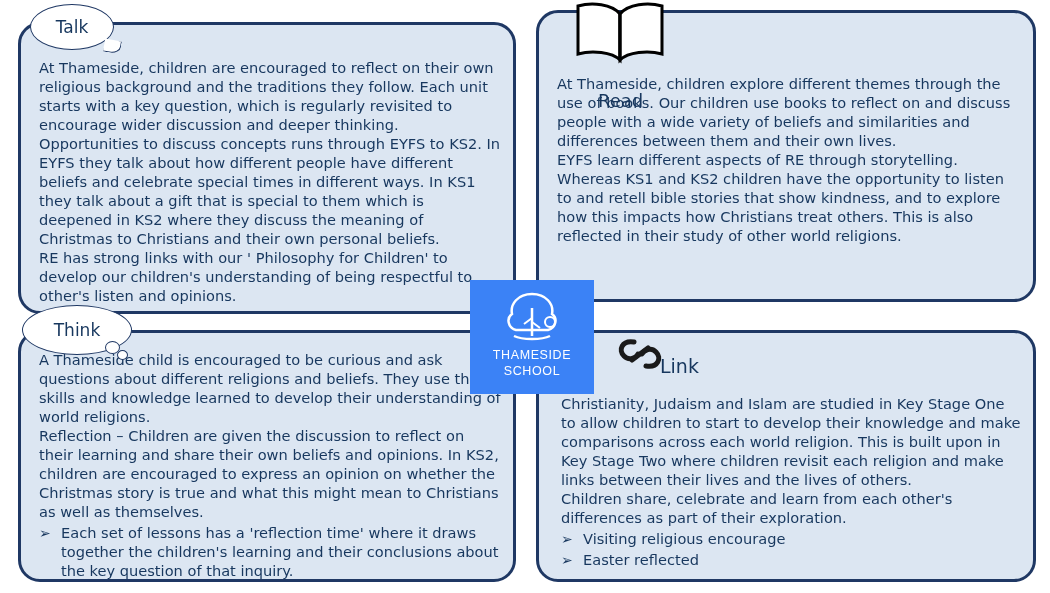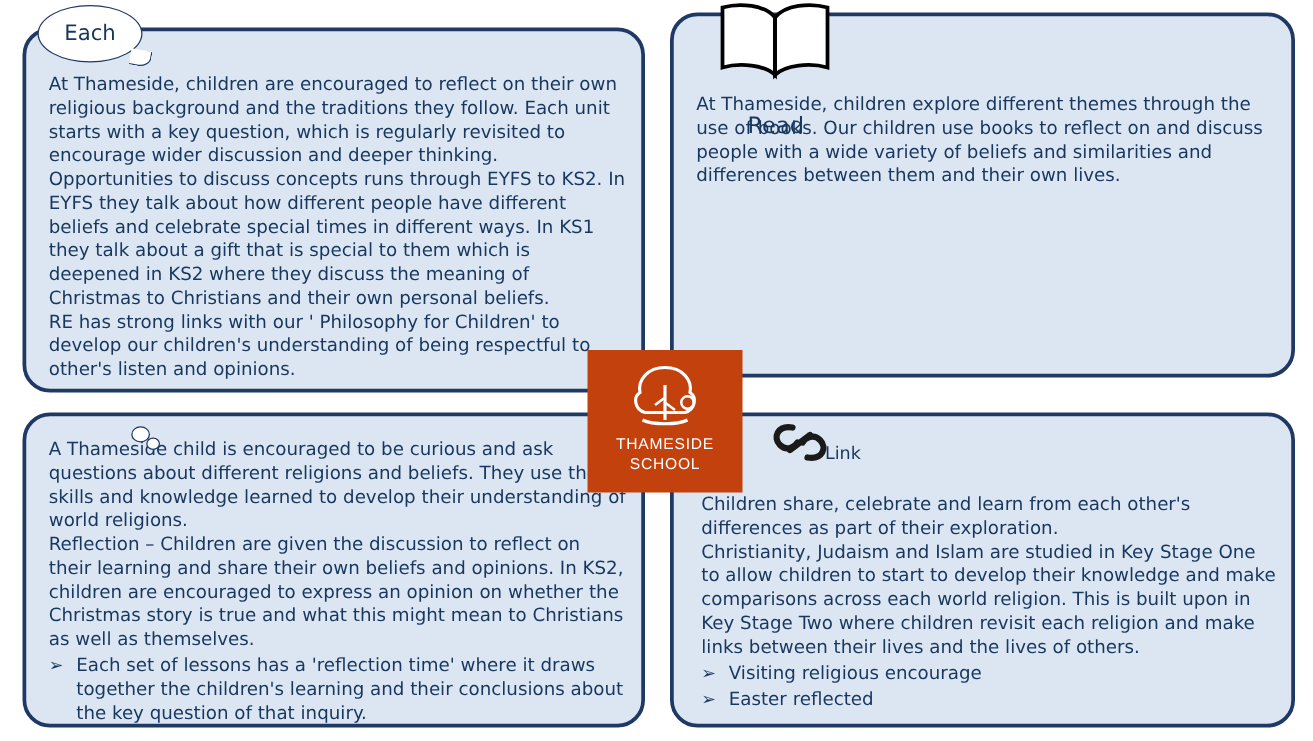--- a/index.html
+++ b/index.html
@@ -168,34 +168,34 @@
     left: 612px;
     top: 334px;
     width: 56px;
     height: 40px;
     z-index: 6;
   }
   .label-link {
     position: absolute;
     left: 660px;
     top: 355px;
-    font-size: 14px;
+    font-size: 19px;
     color: #17375e;
     font-family: "DejaVu Sans", sans-serif;
     z-index: 6;
   }
 
   
   .logo {
     position: absolute;
     left: 470px;
     top: 280px;
     width: 124px;
     height: 114px;
-    background: #c2410c;
+    background: #3b82f6;
     z-index: 10;
     display: flex;
     flex-direction: column;
     align-items: center;
     justify-content: flex-start;
     padding-top: 8px;
     box-sizing: border-box;
   }
   .logo-mark {
     width: 72px;
@@ -218,27 +218,29 @@
 
   <div class="panel panel-tl">
     <div class="panel-body">
       <p class="para">At Thameside, children are encouraged to reflect on their own religious background and the traditions they follow. Each unit starts with a key question, which is regularly revisited to encourage wider discussion and deeper thinking.</p>
       <p class="para">Opportunities to discuss concepts runs through EYFS to KS2. In EYFS they talk about how different people have different beliefs and celebrate special times in different ways. In KS1 they talk about a gift that is special to them which is deepened in KS2 where they discuss the meaning of Christmas to Christians and their own personal beliefs.</p>
       <p class="para">RE has strong links with our ' Philosophy for Children' to develop our children's understanding of being respectful to other's listen and opinions.</p>
     </div>
   </div>
 
   <div class="bubble bubble-talk">
-    <span>Each</span>
+    <span>Talk</span>
   </div>
   <div class="tail tail-talk-1"></div>
 
   <div class="panel panel-tr">
     <div class="panel-body">
       <p class="para">At Thameside, children explore different themes through the use of books. Our children use books to reflect on and discuss people with a wide variety of beliefs and similarities and differences between them and their own lives.</p>
+      <p class="para">EYFS learn different aspects of RE through storytelling.</p>
+      <p class="para">Whereas KS1 and KS2 children have the opportunity to listen to and retell bible stories that show kindness, and to explore how this impacts how Christians treat others. This is also reflected in their study of other world religions.</p>
     </div>
   </div>
 
   <div class="icon-read">
     <svg viewBox="0 0 96 64" width="96" height="64" xmlns="http://www.w3.org/2000/svg">
       <path d="M48 14 C40 4, 20 2, 6 6 L6 54 C20 50, 40 52, 48 60 Z" fill="#ffffff" stroke="#000000" stroke-width="3"></path>
       <path d="M48 14 C56 4, 76 2, 90 6 L90 54 C76 50, 56 52, 48 60 Z" fill="#ffffff" stroke="#000000" stroke-width="3"></path>
       <path d="M48 14 L48 60" stroke="#000000" stroke-width="3" fill="none"></path>
     </svg>
   </div>
@@ -248,27 +250,30 @@
     <div class="panel-body">
       <p class="para">A Thameside child is encouraged to be curious and ask questions about different religions and beliefs. They use the skills and knowledge learned to develop their understanding of world religions.</p>
       <p class="para">Reflection – Children are given the discussion to reflect on their learning and share their own beliefs and opinions. In KS2, children are encouraged to express an opinion on whether the Christmas story is true and what this might mean to Christians as well as themselves.</p>
       <div class="bullet-line">
         <div class="bullet-mark">➢</div>
         <div class="bullet-text">Each set of lessons has a 'reflection time' where it draws together the children's learning and their conclusions about the key question of that inquiry.</div>
       </div>
     </div>
   </div>
 
+  <div class="bubble bubble-think">
+    <span>Think</span>
+  </div>
   <div class="tail tail-think-1"></div>
   <div class="tail tail-think-2"></div>
 
   <div class="panel panel-br">
     <div class="panel-body">
+      <p class="para">Christianity, Judaism and Islam are studied in Key Stage One to allow children to start to develop their knowledge and make comparisons across each world religion. This is built upon in Key Stage Two where children revisit each religion and make links between their lives and the lives of others.</p>
       <p class="para">Children share, celebrate and learn from each other's differences as part of their exploration.</p>
-      <p class="para">Christianity, Judaism and Islam are studied in Key Stage One to allow children to start to develop their knowledge and make comparisons across each world religion. This is built upon in Key Stage Two where children revisit each religion and make links between their lives and the lives of others.</p>
       <div class="bullet-line">
         <div class="bullet-mark">➢</div>
         <div class="bullet-text">Visiting religious encourage</div>
       </div>
       <div class="bullet-line">
         <div class="bullet-mark">➢</div>
         <div class="bullet-text">Easter reflected</div>
       </div>
     </div>
   </div>

